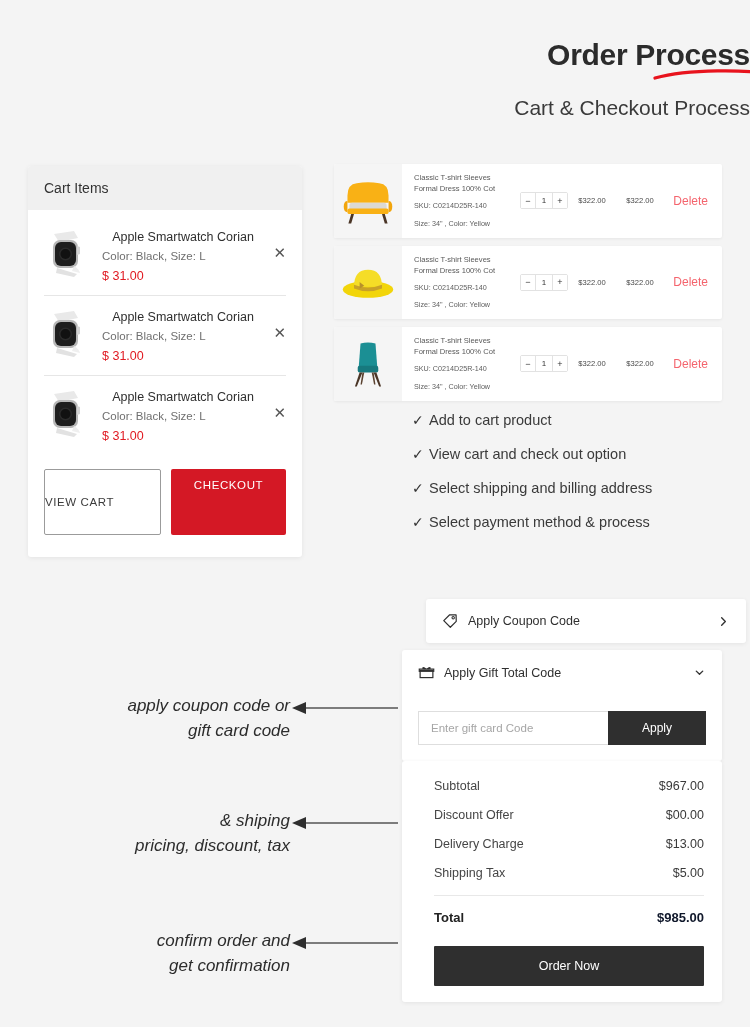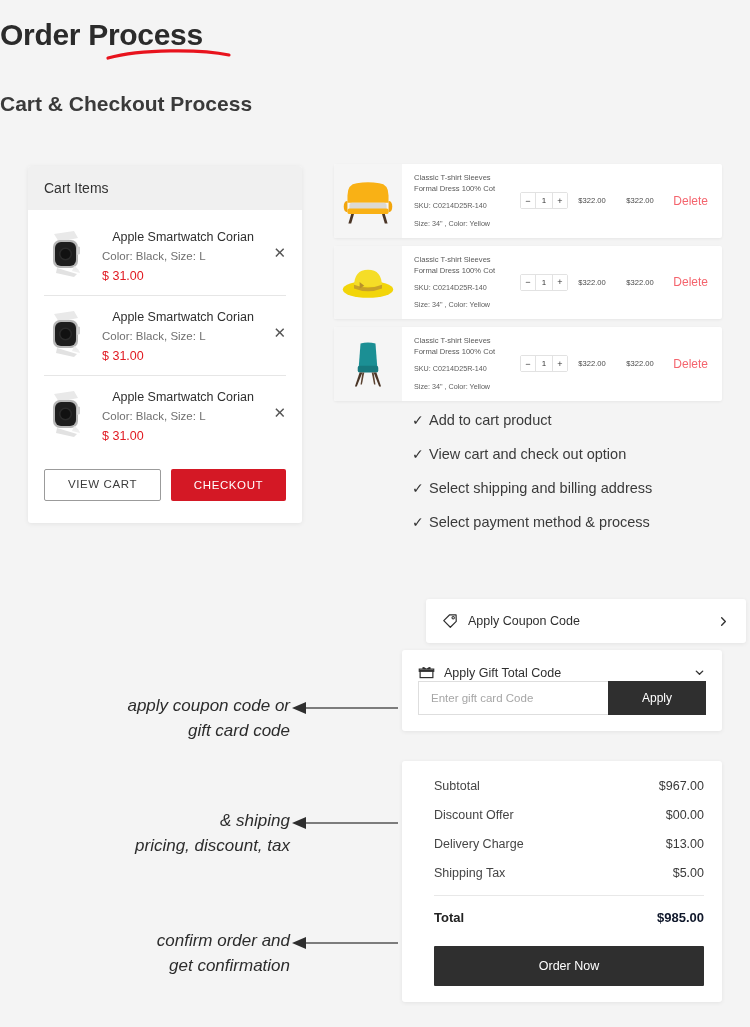--- a/index.html
+++ b/index.html
@@ -6,30 +6,30 @@
   body {
     width: 750px; height: 1027px;
     background: #f4f4f4;
     font-family: "Liberation Sans", sans-serif;
     color: #333;
     position: relative;
     overflow: hidden;
   }
 
   
-  .header { text-align: left; padding-top: 18px; }
+  .header { text-align: right; padding-top: 38px; }
   .title {
     font-size: 30px; font-weight: bold; color: #2b2b2b;
     letter-spacing: -0.3px; display: inline-block; position: relative;
   }
   .title-underline {
     position: absolute; left: 52%; bottom: -9px; width: 125px; height: 14px;
   }
   .subtitle {
-    font-size: 21px; color: #3a3a3a; margin-top: 40px; font-weight: bold;
+    font-size: 21px; color: #3a3a3a; margin-top: 24px; font-weight: normal;
   }
 
   
   .cart-panel {
     position: absolute; left: 28px; top: 166px; width: 274px;
     background: #fff; border-radius: 3px;
     box-shadow: 0 1px 5px rgba(0,0,0,0.07);
   }
   .cart-panel-header {
     background: #f0f0f0; padding: 14px 16px;
@@ -48,21 +48,21 @@
   .cart-meta { font-size: 11.5px; color: #6f6f6f; margin-bottom: 7px; }
   .cart-price { font-size: 12.5px; color: #e01a22; }
   .cart-remove {
     position: absolute; right: 0; top: 30px;
     font-size: 15px; color: #555; cursor: pointer; line-height: 1;
     font-family: "DejaVu Sans", sans-serif;
   }
   .cart-actions { display: flex; gap: 10px; padding: 14px 0 6px 0; }
   .btn-outline {
     flex: 1; border: 1px solid #9b9b9b; background: #fff; color: #3b3b3b;
-    font-size: 11.5px; letter-spacing: 0.6px; padding: 8px 0; text-align: center;
+    font-size: 11.5px; letter-spacing: 0.6px; padding: 26px 0; 
     border-radius: 2px; cursor: pointer; font-family: "Liberation Sans", sans-serif;
   }
   .btn-danger {
     flex: 1; border: none; background: #d41825; color: #fff;
     font-size: 11.5px; letter-spacing: 0.6px; padding: 10px 0; text-align: center;
     border-radius: 2px; cursor: pointer; font-family: "Liberation Sans", sans-serif;
   }
 
   
   .products { position: absolute; left: 334px; top: 164px; width: 388px; }
@@ -112,21 +112,21 @@
   }
   .gift-card {
     position: absolute; left: 402px; top: 650px; width: 320px;
     background: #fff; border-radius: 3px; box-shadow: 0 1px 4px rgba(0,0,0,0.07);
     padding: 14px 16px 16px 16px;
   }
   .row-head { display: flex; align-items: center; }
   .row-icon { width: 26px; display: flex; align-items: center; }
   .row-label { font-size: 12.5px; color: #2f2f2f; flex: 1; }
   .chev { width: 14px; display: flex; align-items: center; justify-content: center; }
-  .gift-form { display: flex; margin-top: 0; }
+  .gift-form { display: flex; margin-top: 30px; }
   .gift-input {
     flex: 1; border: 1px solid #dedede; border-right: none; background: #fff;
     padding: 10px 12px; font-size: 11.5px; color: #8a8a8a;
     font-family: "Liberation Sans", sans-serif; outline: none;
   }
   .gift-input::placeholder { color: #a6a6a6; }
   .apply-btn {
     background: #2f2f2f; color: #fff; border: none; width: 98px;
     font-size: 12px; cursor: pointer; font-family: "Liberation Sans", sans-serif;
   }

